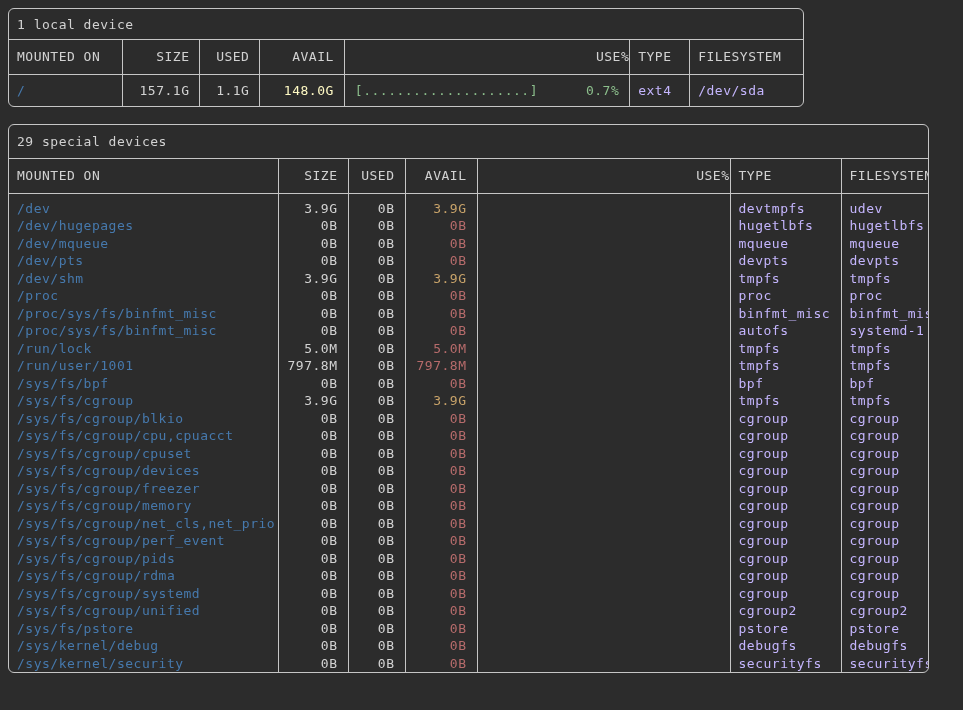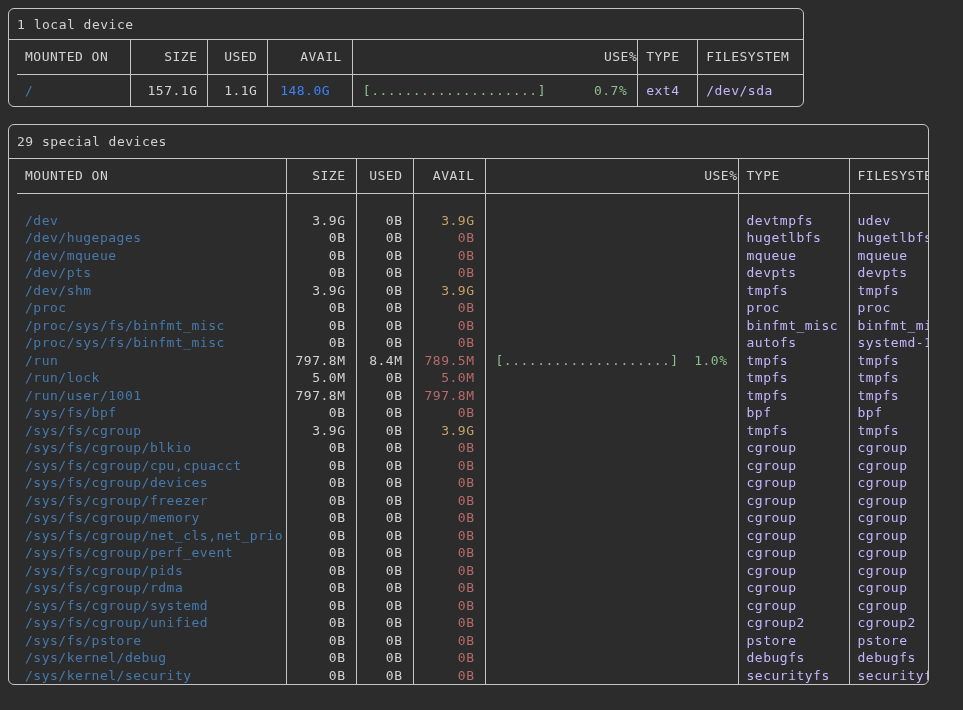--- a/index.html
+++ b/index.html
@@ -30,42 +30,41 @@
     border-bottom: 1px solid #c6c6c6;
     color: #d2d2d2;
     white-space: nowrap;
   }
   .panel-special .panel-title { height: 34px; line-height: 34px; }
 
   table {
     border-collapse: collapse;
     table-layout: fixed;
     width: 100%;
-    margin-left: 8px;
   }
   th, td {
     font-weight: normal;
     white-space: nowrap;
     overflow: hidden;
     vertical-align: middle;
   }
   th { height: 34px; border-bottom: 1px solid #c6c6c6; color: #d2d2d2; }
   th + th, td + td { border-left: 1px solid #c6c6c6; }
 
   .al { text-align: left;  padding-left: 8px; }
   .ar { text-align: right; padding-right: 10px; }
   .ac { text-align: right; }
 
   .panel-local tbody td { height: 32px; }
   .panel-special tbody td { height: 17.5px; line-height: 17.5px; }
-  .panel-special tbody tr:first-child td { padding-top: 18px; }
+  .panel-special tbody tr:first-child td { padding-top: 6px; }
 
   td.c-mount { color: #4679ad; }
   td.c-num   { color: #d2d2d2; }
-  td.c-avail[data-color="green"]  { color: #3b82f6; text-align: center; }
+  td.c-avail[data-color="green"]  { color: #fef9c3; }
   td.c-avail[data-color="yellow"] { color: #c7a269; }
   td.c-avail[data-color="red"]    { color: #b66b6b; }
   td.c-type, td.c-fs { color: #c4b5fd; }
 
   td.c-use { padding: 0; }
   .use-wrap {
     display: flex;
     justify-content: space-between;
     align-items: center;
     padding: 0 10px;
@@ -257,96 +256,82 @@
           <td class="c-use">
             <div class="use-wrap">
               <span></span>
               <span></span>
             </div>
           </td>
           <td class="al c-type">autofs</td>
           <td class="al c-fs">systemd-1</td>
         </tr>
 
-        <tr>
-          <td class="al c-mount">/run</td>
-          <td class="ar c-num">797.8M</td>
-          <td class="ar c-num">8.4M</td>
-          <td class="ar c-num c-avail" data-color="red">789.5M</td>
-          <td class="c-use">
-            <div class="use-wrap">
-              <span>[....................]</span>
-              <span>1.0%</span>
+
+        <tr>
+          <td class="al c-mount">/run/lock</td>
+          <td class="ar c-num">5.0M</td>
+          <td class="ar c-num">0B</td>
+          <td class="ar c-num c-avail" data-color="red">5.0M</td>
+          <td class="c-use">
+            <div class="use-wrap">
+              <span></span>
+              <span></span>
             </div>
           </td>
           <td class="al c-type">tmpfs</td>
           <td class="al c-fs">tmpfs</td>
         </tr>
 
         <tr>
-          <td class="al c-mount">/run/lock</td>
-          <td class="ar c-num">5.0M</td>
-          <td class="ar c-num">0B</td>
-          <td class="ar c-num c-avail" data-color="red">5.0M</td>
+          <td class="al c-mount">/run/user/1001</td>
+          <td class="ar c-num">797.8M</td>
+          <td class="ar c-num">0B</td>
+          <td class="ar c-num c-avail" data-color="red">797.8M</td>
           <td class="c-use">
             <div class="use-wrap">
               <span></span>
               <span></span>
             </div>
           </td>
           <td class="al c-type">tmpfs</td>
           <td class="al c-fs">tmpfs</td>
         </tr>
 
-        <tr>
-          <td class="al c-mount">/run/user/1001</td>
-          <td class="ar c-num">797.8M</td>
-          <td class="ar c-num">0B</td>
-          <td class="ar c-num c-avail" data-color="red">797.8M</td>
+
+        <tr>
+          <td class="al c-mount">/sys/fs/bpf</td>
+          <td class="ar c-num">0B</td>
+          <td class="ar c-num">0B</td>
+          <td class="ar c-num c-avail" data-color="red">0B</td>
+          <td class="c-use">
+            <div class="use-wrap">
+              <span></span>
+              <span></span>
+            </div>
+          </td>
+          <td class="al c-type">bpf</td>
+          <td class="al c-fs">bpf</td>
+        </tr>
+
+        <tr>
+          <td class="al c-mount">/sys/fs/cgroup</td>
+          <td class="ar c-num">3.9G</td>
+          <td class="ar c-num">0B</td>
+          <td class="ar c-num c-avail" data-color="yellow">3.9G</td>
           <td class="c-use">
             <div class="use-wrap">
               <span></span>
               <span></span>
             </div>
           </td>
           <td class="al c-type">tmpfs</td>
           <td class="al c-fs">tmpfs</td>
         </tr>
 
-
-        <tr>
-          <td class="al c-mount">/sys/fs/bpf</td>
-          <td class="ar c-num">0B</td>
-          <td class="ar c-num">0B</td>
-          <td class="ar c-num c-avail" data-color="red">0B</td>
-          <td class="c-use">
-            <div class="use-wrap">
-              <span></span>
-              <span></span>
-            </div>
-          </td>
-          <td class="al c-type">bpf</td>
-          <td class="al c-fs">bpf</td>
-        </tr>
-
-        <tr>
-          <td class="al c-mount">/sys/fs/cgroup</td>
-          <td class="ar c-num">3.9G</td>
-          <td class="ar c-num">0B</td>
-          <td class="ar c-num c-avail" data-color="yellow">3.9G</td>
-          <td class="c-use">
-            <div class="use-wrap">
-              <span></span>
-              <span></span>
-            </div>
-          </td>
-          <td class="al c-type">tmpfs</td>
-          <td class="al c-fs">tmpfs</td>
-        </tr>
-
         <tr>
           <td class="al c-mount">/sys/fs/cgroup/blkio</td>
           <td class="ar c-num">0B</td>
           <td class="ar c-num">0B</td>
           <td class="ar c-num c-avail" data-color="red">0B</td>
           <td class="c-use">
             <div class="use-wrap">
               <span></span>
               <span></span>
             </div>
@@ -363,20 +348,34 @@
           <td class="c-use">
             <div class="use-wrap">
               <span></span>
               <span></span>
             </div>
           </td>
           <td class="al c-type">cgroup</td>
           <td class="al c-fs">cgroup</td>
         </tr>
 
+        <tr>
+          <td class="al c-mount">/sys/fs/cgroup/cpuset</td>
+          <td class="ar c-num">0B</td>
+          <td class="ar c-num">0B</td>
+          <td class="ar c-num c-avail" data-color="red">0B</td>
+          <td class="c-use">
+            <div class="use-wrap">
+              <span></span>
+              <span></span>
+            </div>
+          </td>
+          <td class="al c-type">cgroup</td>
+          <td class="al c-fs">cgroup</td>
+        </tr>
 
         <tr>
           <td class="al c-mount">/sys/fs/cgroup/devices</td>
           <td class="ar c-num">0B</td>
           <td class="ar c-num">0B</td>
           <td class="ar c-num c-avail" data-color="red">0B</td>
           <td class="c-use">
             <div class="use-wrap">
               <span></span>
               <span></span>

